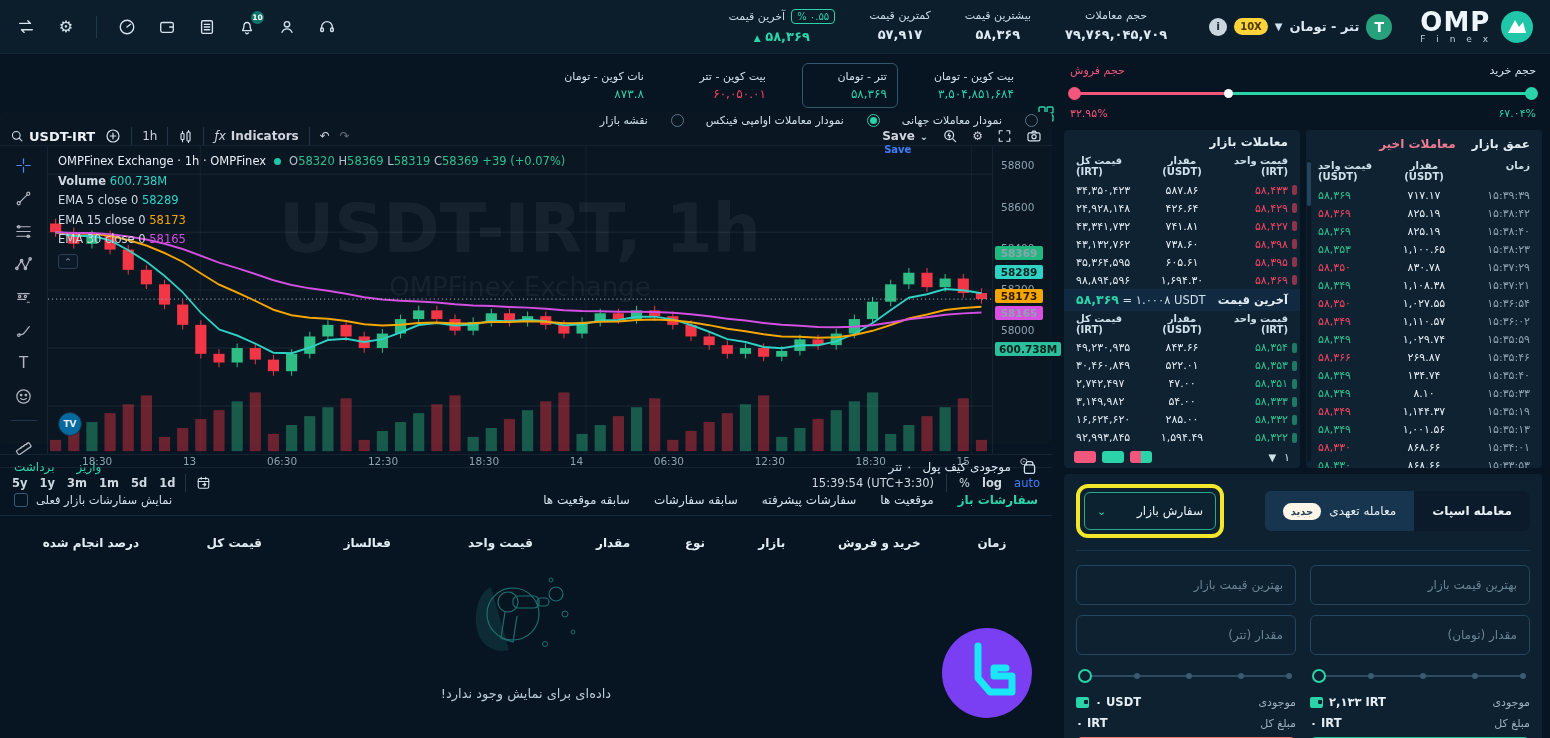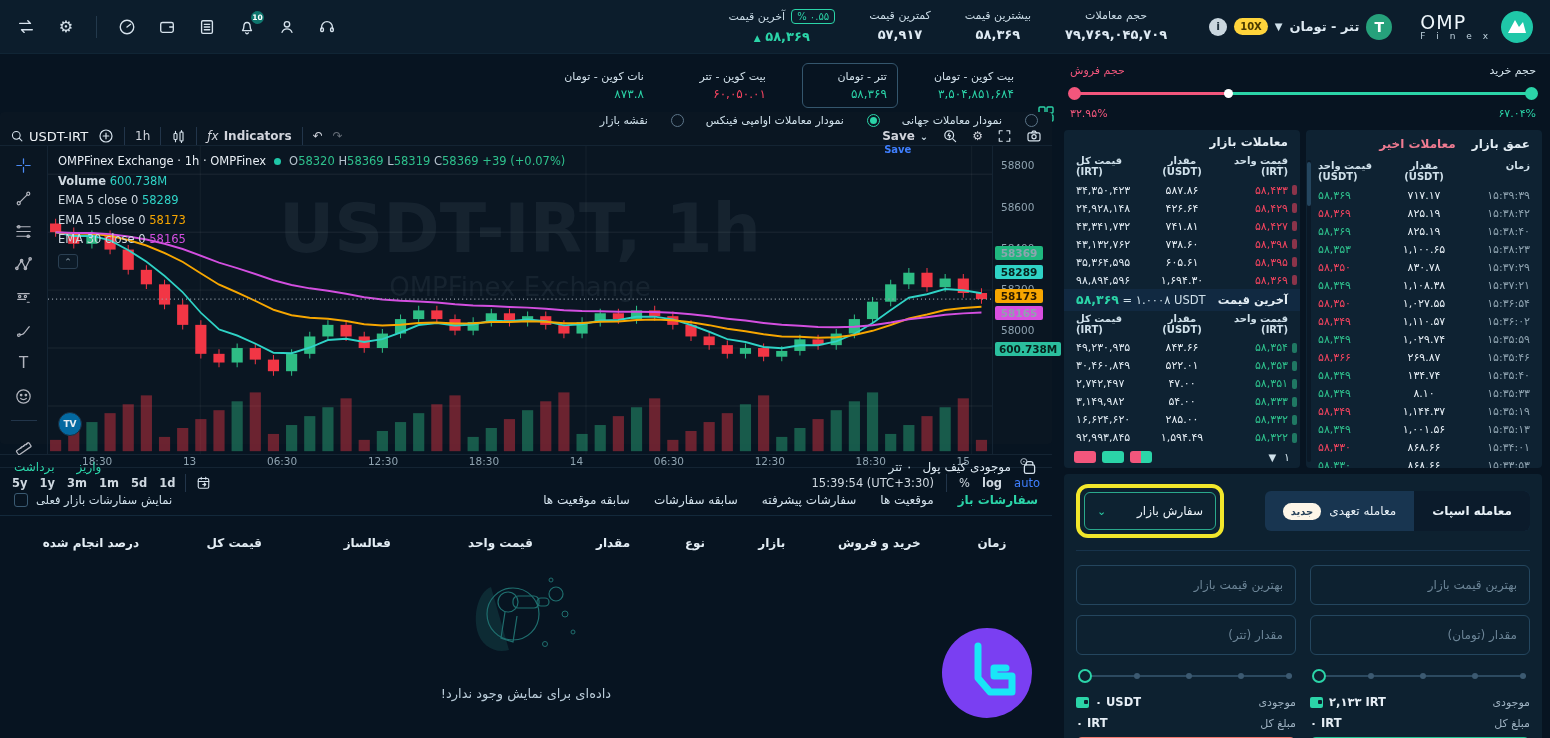--- a/index.html
+++ b/index.html
@@ -7,21 +7,21 @@
     --border:#17334b; --border2:#234760;
     --text:#dde9f2; --muted:#7f96a8; --muted2:#a8bcca;
     --teal:#2bd4a8; --green:#2ec08c; --red:#f2445f; --pink:#f2567c;
     --buy:#23c693; --sell:#f0796e; --hl:#f2e72b; --blue:#2b7bff;
   }
   *{box-sizing:border-box;margin:0;padding:0;font-family:"DejaVu Sans",sans-serif;}
   html,body{width:1550px;height:738px;overflow:hidden;background:var(--bg);color:var(--text);}
   .topbar{height:54px;background:#0c1d2c;border-bottom:1px solid #102535;display:flex;align-items:center;padding:0 16px;gap:18px;}
   .brand{display:flex;align-items:center;gap:8px;}
   .brand-text{line-height:1;text-align:left}
-  .brand-title{font-size:19px;font-weight:normal;color:#eef6fb;letter-spacing:1px;}
+  .brand-title{font-size:26px;font-weight:bold;color:#eef6fb;letter-spacing:1px;}
   .brand-sub{font-size:9px;color:#bfd2de;letter-spacing:4px;}
   .pair{display:flex;align-items:center;gap:7px;margin-right:10px;}
   .coin-circle{width:26px;height:26px;border-radius:50%;background:#26a17b;color:#fff;font-weight:bold;font-size:14px;display:flex;align-items:center;justify-content:center;}
   .pair-label{font-size:13px;font-weight:bold;}
   .caret{color:#cfe0ea;font-size:10px;}
   .lev-badge{background:#ffd43b;color:#4a3a00;font-size:10px;font-weight:bold;border-radius:10px;padding:3px 6px;}
   .info-dot{width:18px;height:18px;border-radius:50%;background:#c9d6df;color:#20323f;font-size:11px;font-weight:bold;display:flex;align-items:center;justify-content:center;}
   .stats{display:flex;gap:34px;margin-right:24px;}
   .stat{text-align:center;}
   .stat-toprow{display:flex;align-items:center;gap:6px;justify-content:center;}
@@ -49,21 +49,21 @@
   .ticker-value.down{color:var(--red);}
   .apps-icon{position:absolute;top:52px;right:4px;width:16px;height:16px;}
   
   .chart-card{height:332px;background:var(--chartbg);border-radius:4px;display:flex;flex-direction:column;position:relative;}
   .radio-row{height:24px;display:flex;align-items:center;gap:22px;justify-content:flex-start;padding:2px 14px 0 0;font-size:11px;color:#cfe0ea;}
   .radio{display:flex;align-items:center;gap:23px;cursor:pointer;}
   .radio-dot{width:13px;height:13px;border-radius:50%;border:1.5px solid #5c7589;display:inline-block;position:relative;}
   .radio.on .radio-dot{border-color:var(--teal);}
   .radio.on .radio-dot::after{content:"";position:absolute;inset:2px;border-radius:50%;background:var(--teal);}
   .tv-toolbar{height:30px;direction:ltr;display:flex;align-items:center;padding:0 10px;gap:10px;border-bottom:1px solid #142433;font-size:12px;color:#d1d4dc;}
-  .tv-symbol{font-weight:normal;font-size:13px;color:#eef2f6;}
+  .tv-symbol{font-weight:bold;font-size:13px;color:#eef2f6;}
   .tv-sep{width:1px;height:18px;background:#22354a;}
   .tv-btn{display:flex;align-items:center;gap:5px;cursor:pointer;color:#d1d4dc;}
   .tv-right{margin-left:auto;display:flex;align-items:center;gap:14px;}
   .save-wrap{position:relative;display:flex;align-items:center;gap:5px;font-weight:bold;}
   .save-tip{position:absolute;top:15px;left:2px;color:#3f7fff;font-size:10px;font-weight:bold;}
   .dim{opacity:.45;}
   .chart-body{flex:1;display:flex;direction:ltr;position:relative;}
   .tv-tools{width:48px;border-right:1px solid #142433;display:flex;flex-direction:column;align-items:center;padding-top:10px;gap:15px;}
   .tool{width:20px;height:18px;display:flex;align-items:center;justify-content:center;color:#b2b5be;font-size:14px;}
   .tool svg{width:19px;height:19px;stroke:#b2b5be;fill:none;stroke-width:1.3;stroke-linecap:round;}

